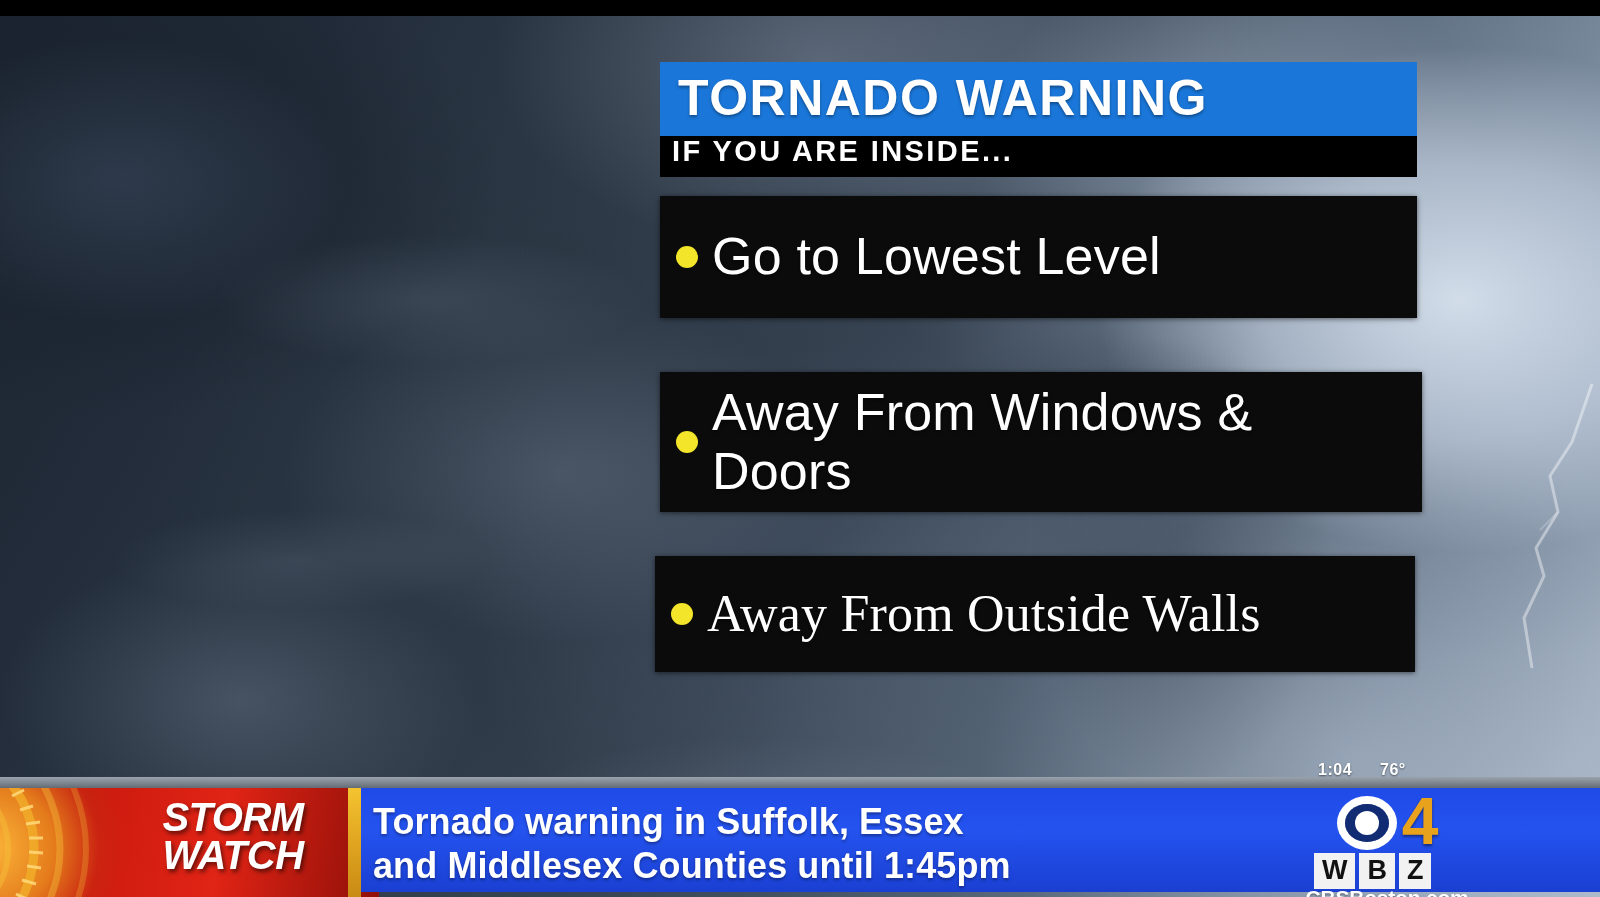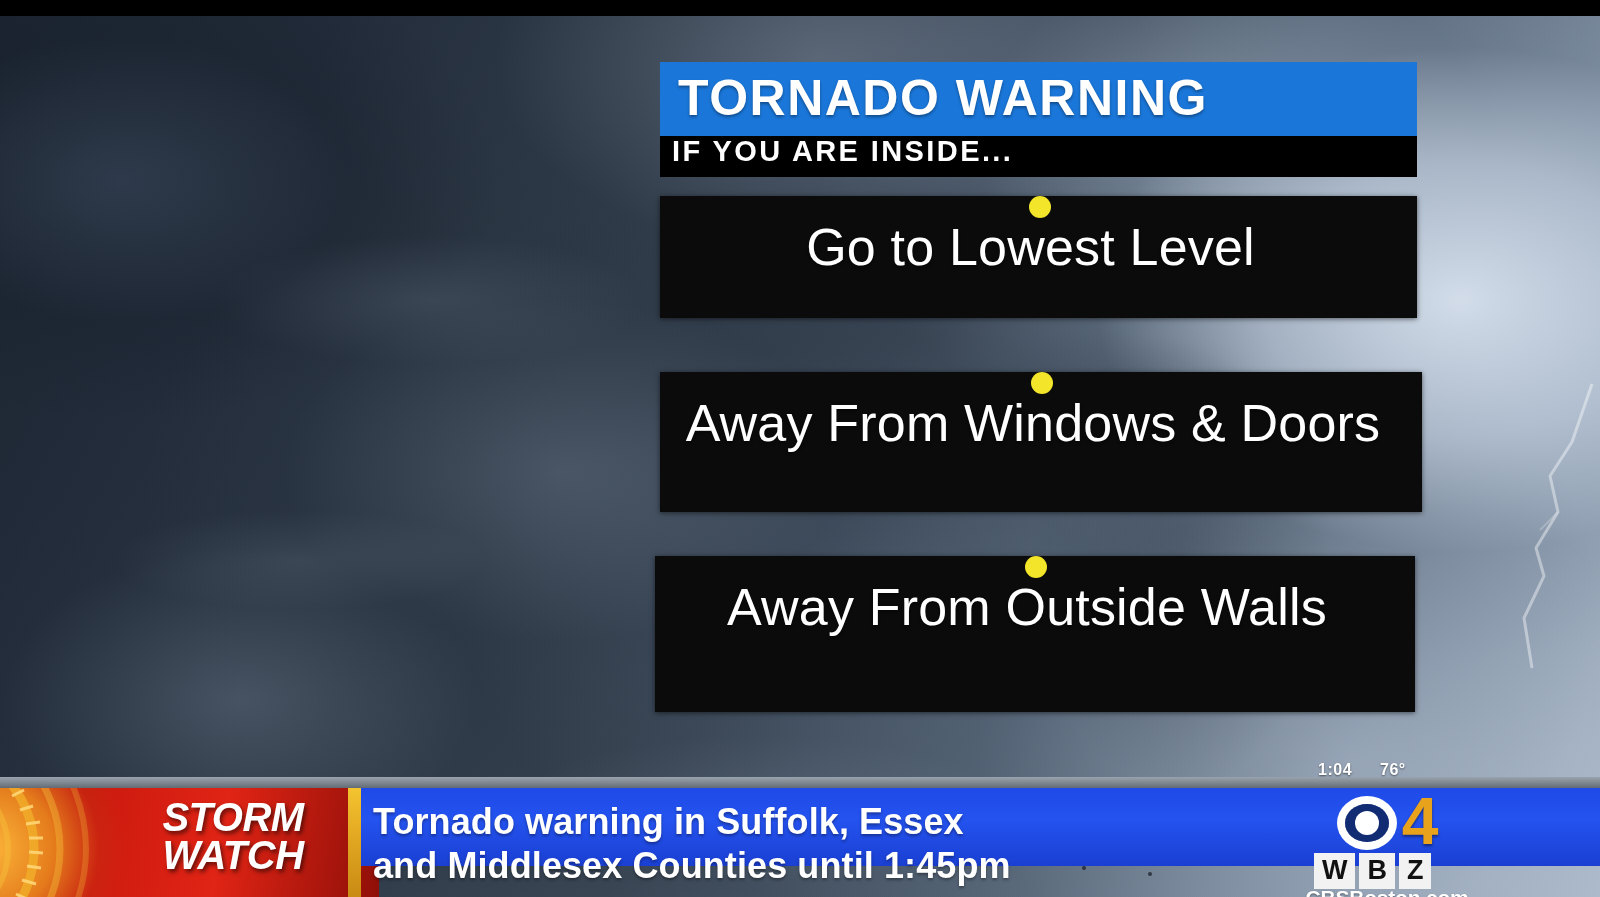--- a/index.html
+++ b/index.html
@@ -74,42 +74,41 @@
     padding:1px 0 11px 12px;
   }
 
   
   .panel {
     position:absolute;
     background:#0b0b0b;
     display:flex;
     align-items:center;
     box-shadow:0 1px 5px rgba(0,0,0,.55);
-    flex-direction:column;
   }
   .bullet-dot {
     flex:0 0 auto;
     width:22px; height:22px;
     border-radius:50%;
     background:#f2e52a;
     margin-left:16px;
     margin-right:14px;
   }
   .panel-text {
     color:#fff;
     font-size:52px;
     line-height:1.14;
     letter-spacing:.2px;
     padding-right:16px;
     text-shadow:0 2px 3px rgba(0,0,0,.4);
   }
 
   #panel1 { left:660px; top:196px; width:757px; height:122px; }
   #panel2 { left:660px; top:372px; width:762px; height:140px; }
-  #panel3 { left:655px; top:556px; width:760px; height:156px; }
+  #panel3 { left:655px; top:556px; width:760px; height:116px;font-family:Liberation Serif, serif; }
 
   
   .lower { position:absolute; left:0; bottom:0; width:1600px; height:120px; }
 
   .lt-graybar {
     position:absolute; left:0; top:0; width:1600px; height:11px;
     background:linear-gradient(180deg,#9aa3ad 0%, #7d868f 55%, #636c75 100%);
   }
 
   
@@ -133,21 +132,21 @@
     text-shadow:2px 3px 4px rgba(0,0,0,.55);
   }
 
   .lt-divider {
     position:absolute; left:348px; top:11px; width:13px; height:109px;
     background:linear-gradient(180deg,#f4c430 0%, #e0a520 50%, #c98b14 100%);
   }
 
   
   .lt-ticker {
-    position:absolute; left:361px; top:11px; width:1239px; height:78px;
+    position:absolute; left:361px; top:11px; width:1239px; height:104px;
     background:linear-gradient(180deg,#1f4ae8 0%, #2453ef 40%, #1a3fd2 100%);
   }
   .ticker-text {
     position:absolute; left:12px; top:12px;
     color:#fff;
     font-size:36px;
     font-weight:bold;
     line-height:1.22;
     letter-spacing:.1px;
     text-shadow:0 2px 3px rgba(0,0,0,.35);

